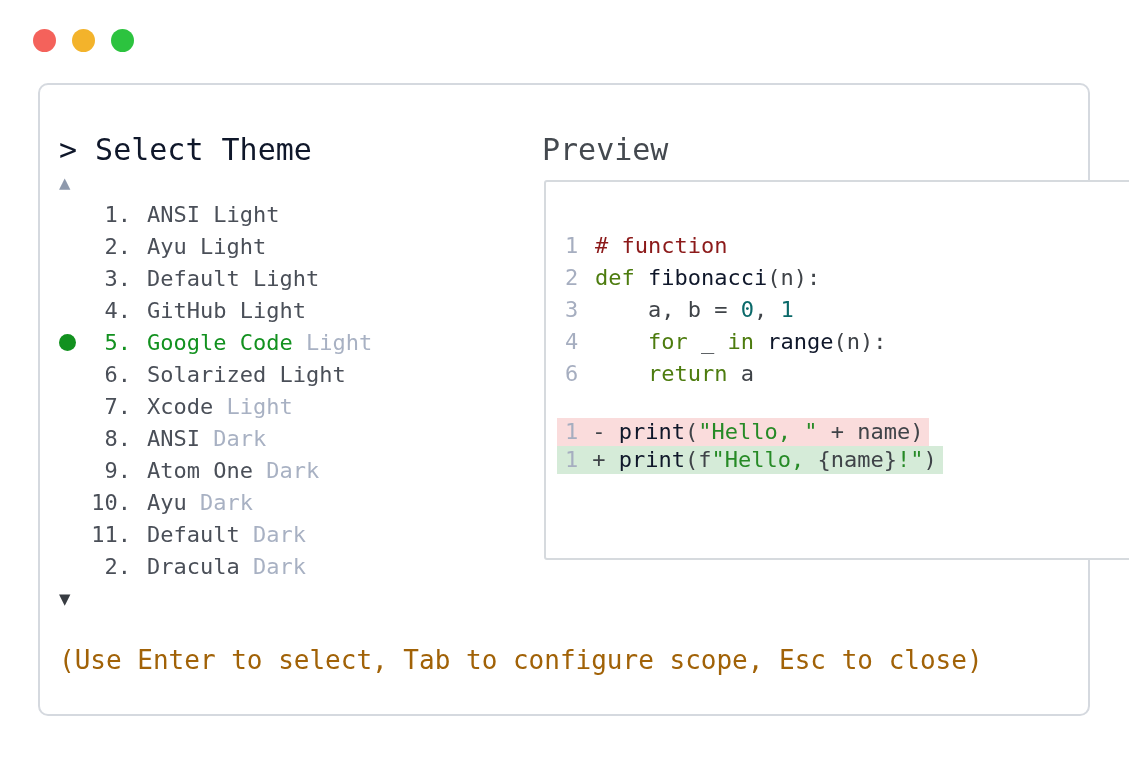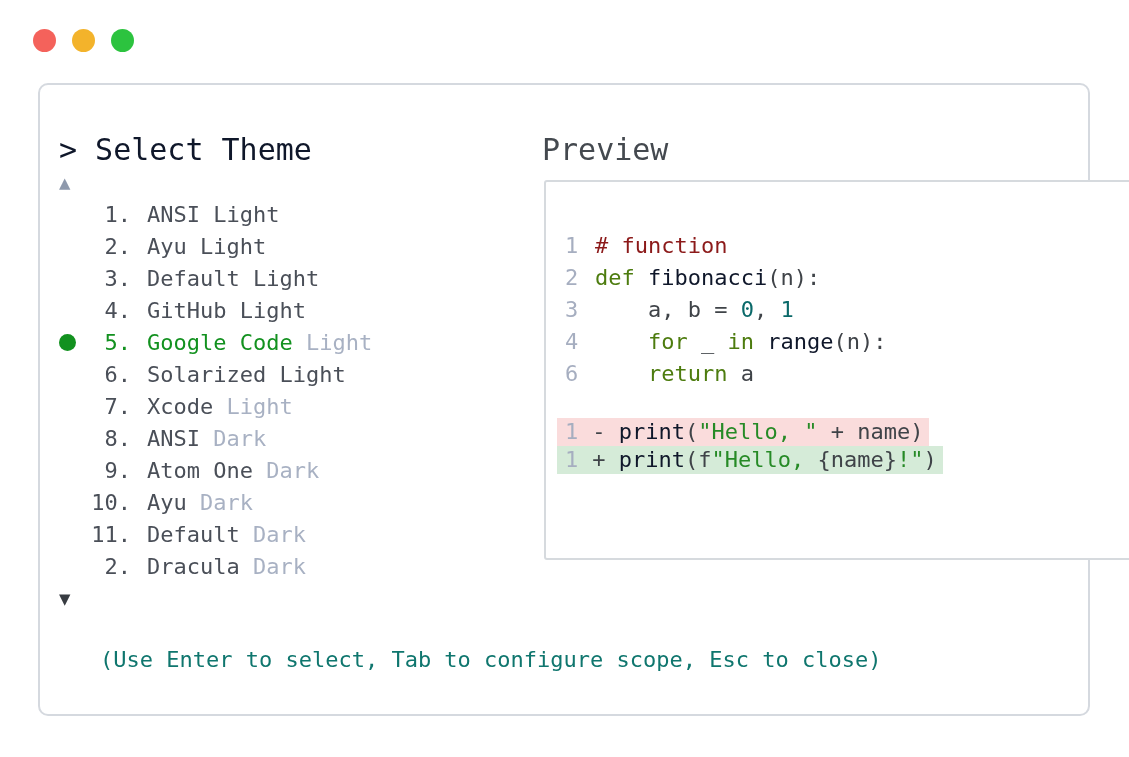--- a/index.html
+++ b/index.html
@@ -20,21 +20,21 @@
 
   .theme-row{display:flex;align-items:center;height:32px;font-size:22px;white-space:pre;color:#4a4f58;cursor:default;}
   .bullet-zone{width:26px;display:flex;align-items:center;}
   .sel-dot{width:17px;height:17px;border-radius:50%;}
   .row-num{width:46px;text-align:right;white-space:pre;}
   .row-name{margin-left:16px;white-space:pre;}
   .row-variant{white-space:pre;text-align:right;}
   .theme-row.selected .row-num,.theme-row.selected .row-name{color:#12911f;}
   .dim{color:#a8b1c3;}
 
-  .hint{position:absolute;left:19px;top:559px;height:32px;line-height:32px;font-size:22px;color:#0f766e;white-space:pre;margin-left:41px;}
+  .hint{position:absolute;left:19px;top:559px;height:32px;line-height:32px;font-size:26px;color:#a16207;white-space:pre;}
 
   .preview-label{position:absolute;left:502px;top:49px;height:32px;line-height:32px;font-size:30px;color:#44494f;white-space:pre;}
   .preview-box{position:absolute;left:504px;top:95px;width:622px;height:380px;
                background:#ffffff;border:2px solid #d6dade;border-radius:3px;}
   .code-block{position:absolute;left:19px;top:48px;font-size:22px;}
   .code-line{height:32px;line-height:32px;white-space:pre;color:#3f4348;}
   .linenum{display:inline-block;width:14px;color:#a6aec0;margin-right:16px;text-align:left;}
   .diff-spacer{height:28px;}
   .diff-line{height:28px;line-height:28px;white-space:pre;color:#3f4348;margin-left:-8px;}
   .diff-band{display:inline-block;height:28px;line-height:28px;padding:0 6px 0 8px;}

